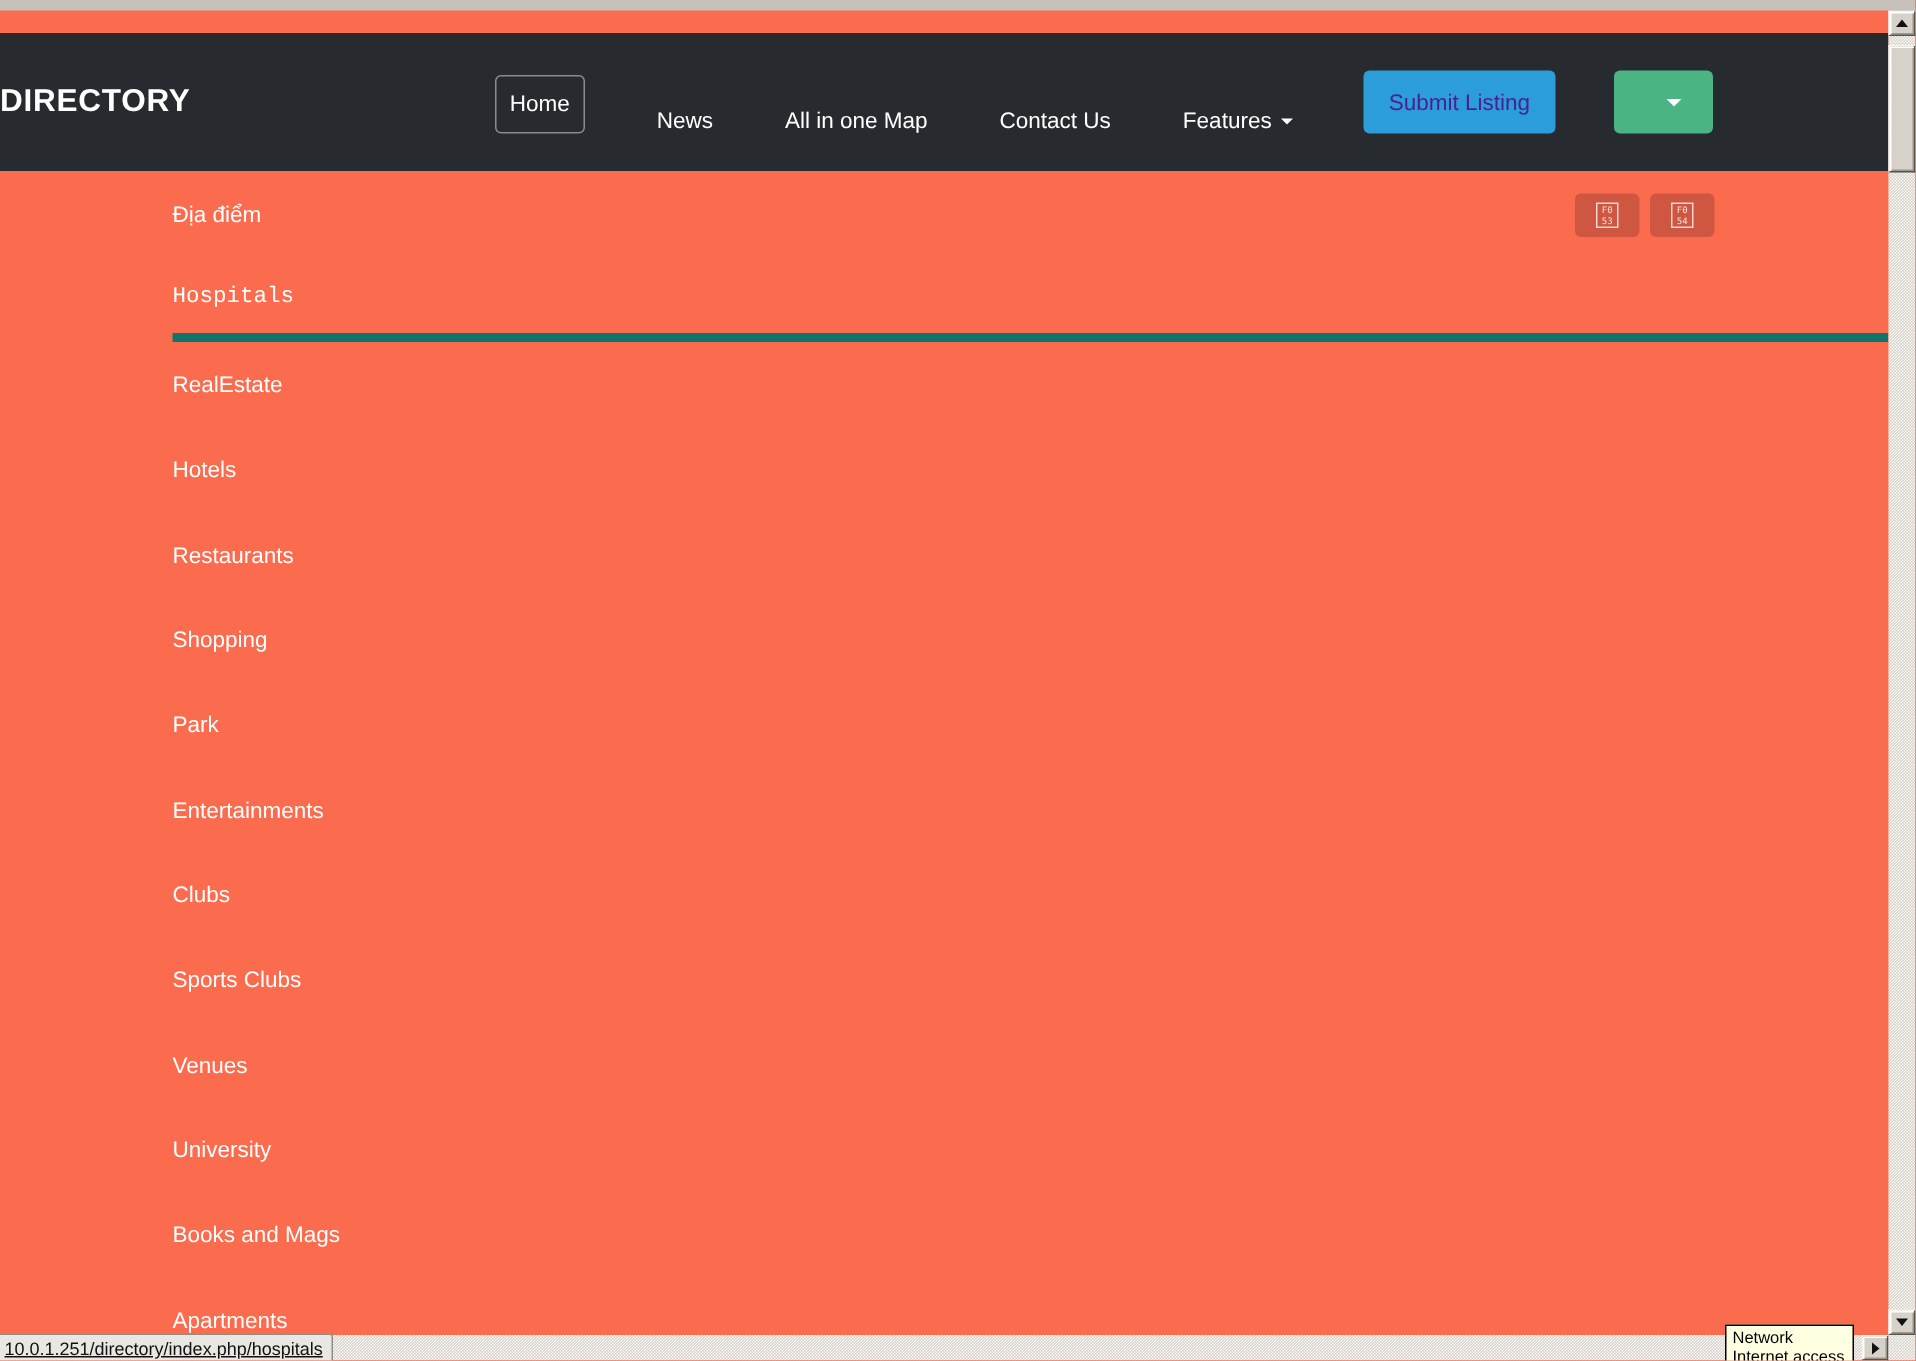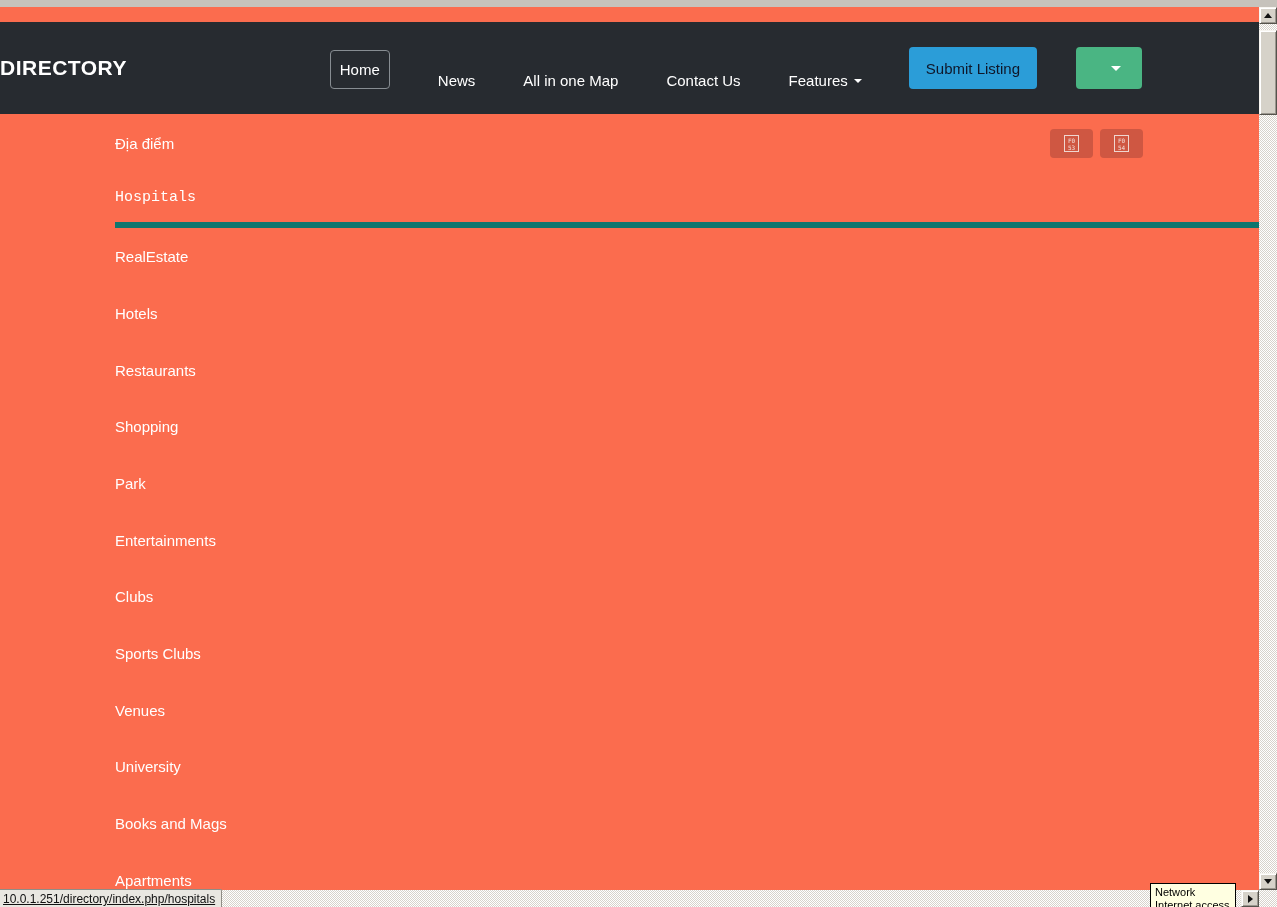--- a/index.html
+++ b/index.html
@@ -30,21 +30,21 @@
   }
   .nav-link.active {
     border:1px solid #878d92; border-radius:4px;
     padding:10px 9px; margin-left:0;
   }
   .caret {
     display:inline-block; width:0; height:0; margin-left:6px;
     border-left:4px solid transparent; border-right:4px solid transparent;
     border-top:4px solid #fff;
   }
-  .btn { border:none; border-radius:4px; cursor:pointer; height:42px; color:#0f172a; font-size:15px; font-family:inherit; }
+  .btn { border:none; border-radius:4px; cursor:pointer; height:42px; color:#4c1d95; font-size:15px; font-family:inherit; }
   .btn-submit { background:#2b9dd8; padding:0 17px; margin-left:15px; }
   .btn-green { background:#4ab583; width:66px; margin-left:7px; display:inline-flex; align-items:center; justify-content:center; }
   .btn-green .caret { margin-left:14px; border-left-width:5px; border-right-width:5px; border-top-width:5px; }
 
   
   .content { position:absolute; left:0; top:115px; width:1259px; height:889px; background:#fb6c4e; overflow:hidden; }
   .category-list { list-style:none; }
   .category-item {
     height:56.7px; display:flex; align-items:center;
     margin-left:115px; color:#fff; font-size:15px; cursor:pointer;

